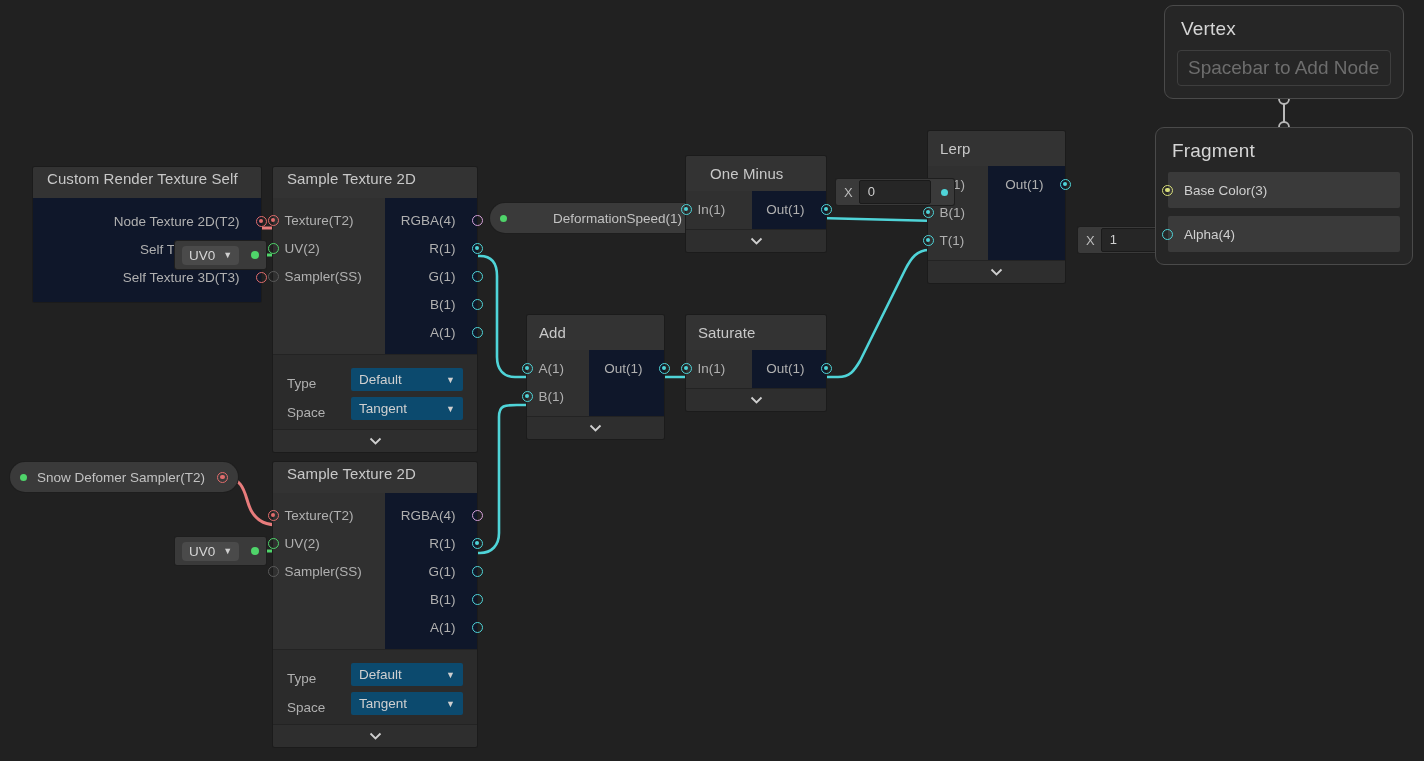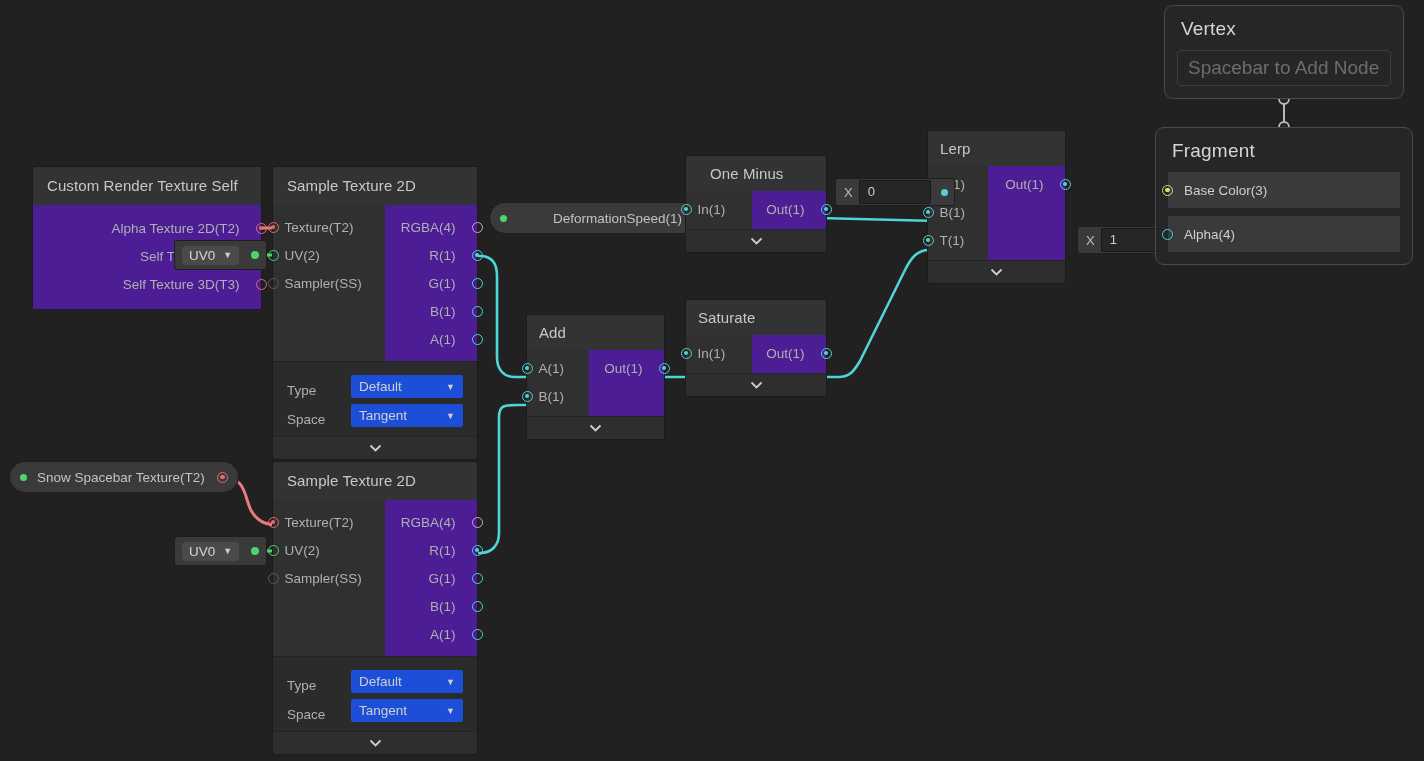--- a/index.html
+++ b/index.html
@@ -18,37 +18,37 @@
   .node {
     position: absolute;
     background: #2b2b2b;
     border-radius: 2px;
     box-shadow: 0 0 0 1px #1b1b1b;
     color: #b4b4b4;
     font-size: 13.5px;
   }
   .node-title {
     background: #333333;
-    padding: 10px 14px 11px 14px;
+    padding: 3px 14px 11px 14px;
     font-size: 15px;
     color: #c8c8c8;
     letter-spacing: .1px;
     border-radius: 2px 2px 0 0;
   }
   .ports {
     display: flex;
     background: #2b2b2b;
   }
   .ports-in {
     background: #303030;
     padding: 8px 0 8px 0;
     flex: 0 0 auto;
   }
   .ports-out {
-    background: #4c1d95;
+    background: #0f172a;
     padding: 8px 0 8px 0;
     flex: 1 1 auto;
   }
   .prow {
     display: flex;
     align-items: center;
     height: 28px;
     white-space: nowrap;
     font-size: 13.5px;
     color: #b0b0b0;
@@ -90,21 +90,21 @@
     background: #2b2b2b;
   }
   .srow {
     display: flex;
     align-items: flex-end;
     justify-content: space-between;
     height: 29px;
   }
   .slabel { color: #b0b0b0; font-size: 13.5px; }
   .sdrop {
-    background: #1d4ed8;
+    background: #0c4a6e;
     border-radius: 2px;
     color: #d0d0d0;
     font-size: 13.5px;
     padding: 4px 8px;
     min-width: 96px;
     display: flex;
     align-items: center;
     justify-content: space-between;
   }
   .caret { font-size: 9px; color: #cfcfcf; margin-left: 8px; }
@@ -279,21 +279,21 @@
     <line x1="1284" y1="99" x2="1284" y2="127" stroke="#b9b9b9" stroke-width="2"></line>
     <circle cx="1284" cy="99" r="5" fill="#262626" stroke="#b9b9b9" stroke-width="1.8"></circle>
     <circle cx="1284" cy="127" r="5" fill="#262626" stroke="#b9b9b9" stroke-width="1.8"></circle>
   </svg>
 
   <div class="node" style="left:33px; top:167px; width:228px;">
     <div class="node-title">Custom Render Texture Self</div>
     <div class="ports" style="background:#2b2b2b;">
       <div class="ports-out" style="padding:9px 0 11px 0;">
         <div class="prow out">
-          <span class="plabel">Alpha Texture 2D(T2)</span>
+          <span class="plabel">Node Texture 2D(T2)</span>
           <span class="dot outd c-red filled"></span>
         </div>
         <div class="prow out">
           <span class="plabel">Self Texture (T2)</span>
           <span class="dot outd c-green filled"></span>
         </div>
         <div class="prow out">
           <span class="plabel">Self Texture 3D(T3)</span>
           <span class="dot outd c-red"></span>
         </div>
@@ -436,21 +436,21 @@
   </div>
 
   <div class="pill" style="left:490px; top:203px;gap:36px;">
     <span class="led"></span>
     <span class="ptext">DeformationSpeed(1)</span>
     <span class="dot c-cyan filled"></span>
   </div>
 
   <div class="pill" style="left:10px; top:462px;">
     <span class="led"></span>
-    <span class="ptext">Snow Spacebar Texture(T2)</span>
+    <span class="ptext">Snow Defomer Sampler(T2)</span>
     <span class="dot c-red filled"></span>
   </div>
 
   <div class="uvdrop" style="left:175px; top:537px;">
     <span class="uvsel">
       <span>UV0</span>
       <span class="caret">▼</span>
     </span>
     <span class="minidot"></span>
   </div>
@@ -498,21 +498,21 @@
         </div>
       </div>
     </div>
     <div class="collapse">
       <svg class="chev" viewBox="0 0 13 8">
         <polyline points="1.5,1.5 6.5,6.5 11.5,1.5" fill="none" stroke="#cfcfcf" stroke-width="1.8"></polyline>
       </svg>
     </div>
   </div>
 
-  <div class="node" style="left:686px; top:300px; width:140px;">
+  <div class="node" style="left:686px; top:315px; width:140px;">
     <div class="node-title" style="padding:9px 12px;">Saturate</div>
     <div class="ports">
       <div class="ports-in" style="width:66px; padding:4px 0 6px 0;">
         <div class="prow">
           <span class="dot in c-cyan filled"></span>
           <span class="plabel" style="padding-left:0;">In(1)</span>
         </div>
       </div>
       <div class="ports-out" style="padding:4px 0 6px 0;">
         <div class="prow out">

